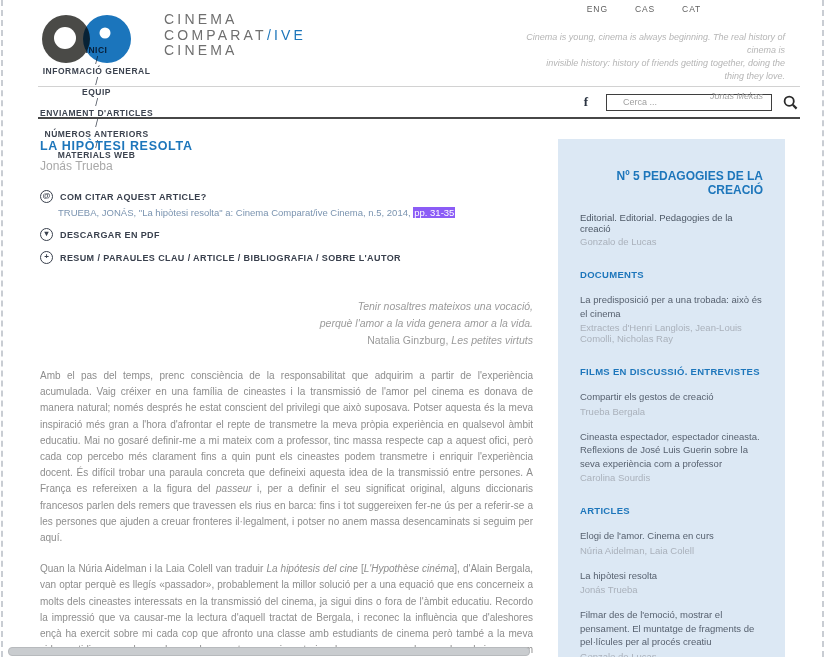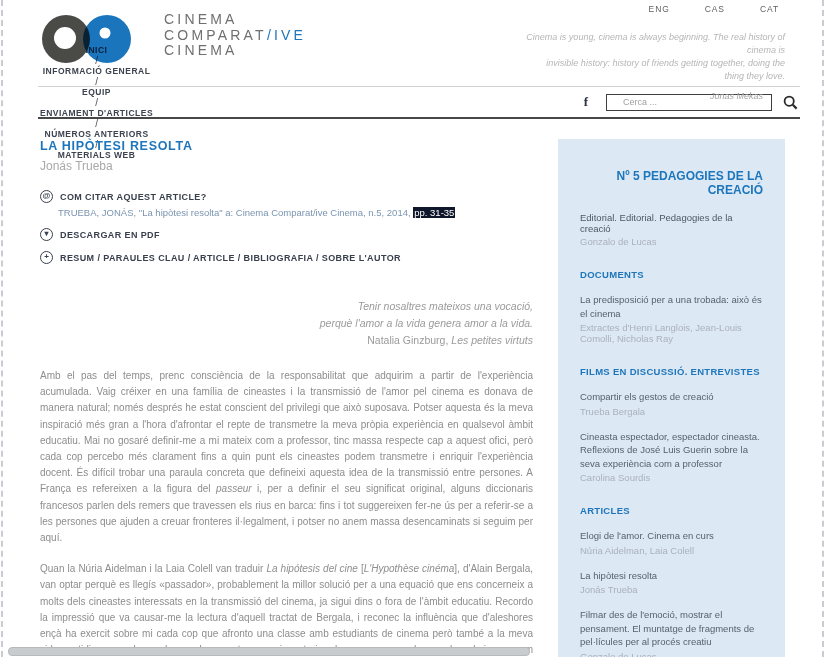--- a/index.html
+++ b/index.html
@@ -8,22 +8,22 @@
   .edge{position:absolute;top:0;bottom:0;width:0;border-left:2px dashed #c9cdd3;}
   .edge-left{left:1px;} .edge-right{left:822px;}
 
   
   .header{position:relative;height:86px;}
   .logo{position:absolute;left:40px;top:8px;display:flex;align-items:flex-start;cursor:pointer;}
   .logo-text{margin-left:29px;margin-top:4px;font-size:14px;letter-spacing:3.2px;
              line-height:15.5px;color:#6f6f6f;}
   .logo-text .accent{color:#1d76bb;}
   .header-right{position:absolute;right:44px;top:4px;text-align:right;}
-  .langs{display:flex;justify-content:flex-end;gap:35px;font-size:8.5px;color:#5f5f5f;
-         letter-spacing:0.9px;margin-right:6px;}
+  .langs{display:flex;justify-content:center;gap:27px;font-size:8.5px;color:#5f5f5f;
+         letter-spacing:0.9px;margin-right:22px;}
   .lang{cursor:pointer;}
   .mekas{margin-top:17px;font-style:italic;font-size:9px;line-height:13px;color:#b6b6b6;width:260px;}
   .mekas-author{margin-top:7px;padding-right:22px;color:#a2a2a2;font-style:italic;font-size:9px;}
 
   
   .nav-row{display:flex;align-items:center;margin:0 29px 0 38px;height:30px;
            border-top:1px solid #d2d2d2;border-bottom:2px solid #474747;padding:0 2px;}
   .nav-item{font-size:8.5px;font-weight:bold;color:#3d4450;letter-spacing:0.5px;cursor:pointer;white-space:nowrap;}
   .nav-sep{margin:0 9px;color:#4d5460;font-size:10px;}
   .nav-right{margin-left:auto;display:flex;align-items:center;}
@@ -38,21 +38,21 @@
   .left-col{width:493px;flex:none;}
   .article-title{font-size:12.5px;font-weight:bold;color:#1d76bb;letter-spacing:0.7px;}
   .article-author{margin-top:6px;font-size:12px;color:#a9a9a9;}
   .meta{margin-top:17px;}
   .meta-row{display:flex;align-items:center;margin-top:10px;cursor:pointer;}
   .meta-row:first-child{margin-top:0;}
   .circle-icon{flex:none;width:11px;height:11px;border:1px solid #39404d;border-radius:50%;
                font-size:8px;line-height:10px;text-align:center;color:#39404d;margin-right:7px;font-weight:bold;}
   .meta-label{font-size:9px;font-weight:bold;color:#39404d;letter-spacing:0.4px;}
   .citation-line{margin:4px 0 1px 18px;font-size:9.5px;color:#7b94b0;}
-  .sel{background:#0f172a;color:#fff;padding:0 1px;}
+  .sel{background:#8b5cf6;color:#fff;padding:0 1px;}
 
   .epigraph{margin-top:34px;text-align:right;font-size:10.5px;line-height:17px;
             color:#9b9b9b;font-style:italic;}
   .epigraph-attr{font-style:normal;}
   .epigraph-attr em{font-style:italic;}
 
   .body-copy{margin-top:19px;}
   .body-par{margin:0 0 15px;font-size:10px;line-height:16.2px;color:#8d8d8d;text-align:justify;}
 
   

